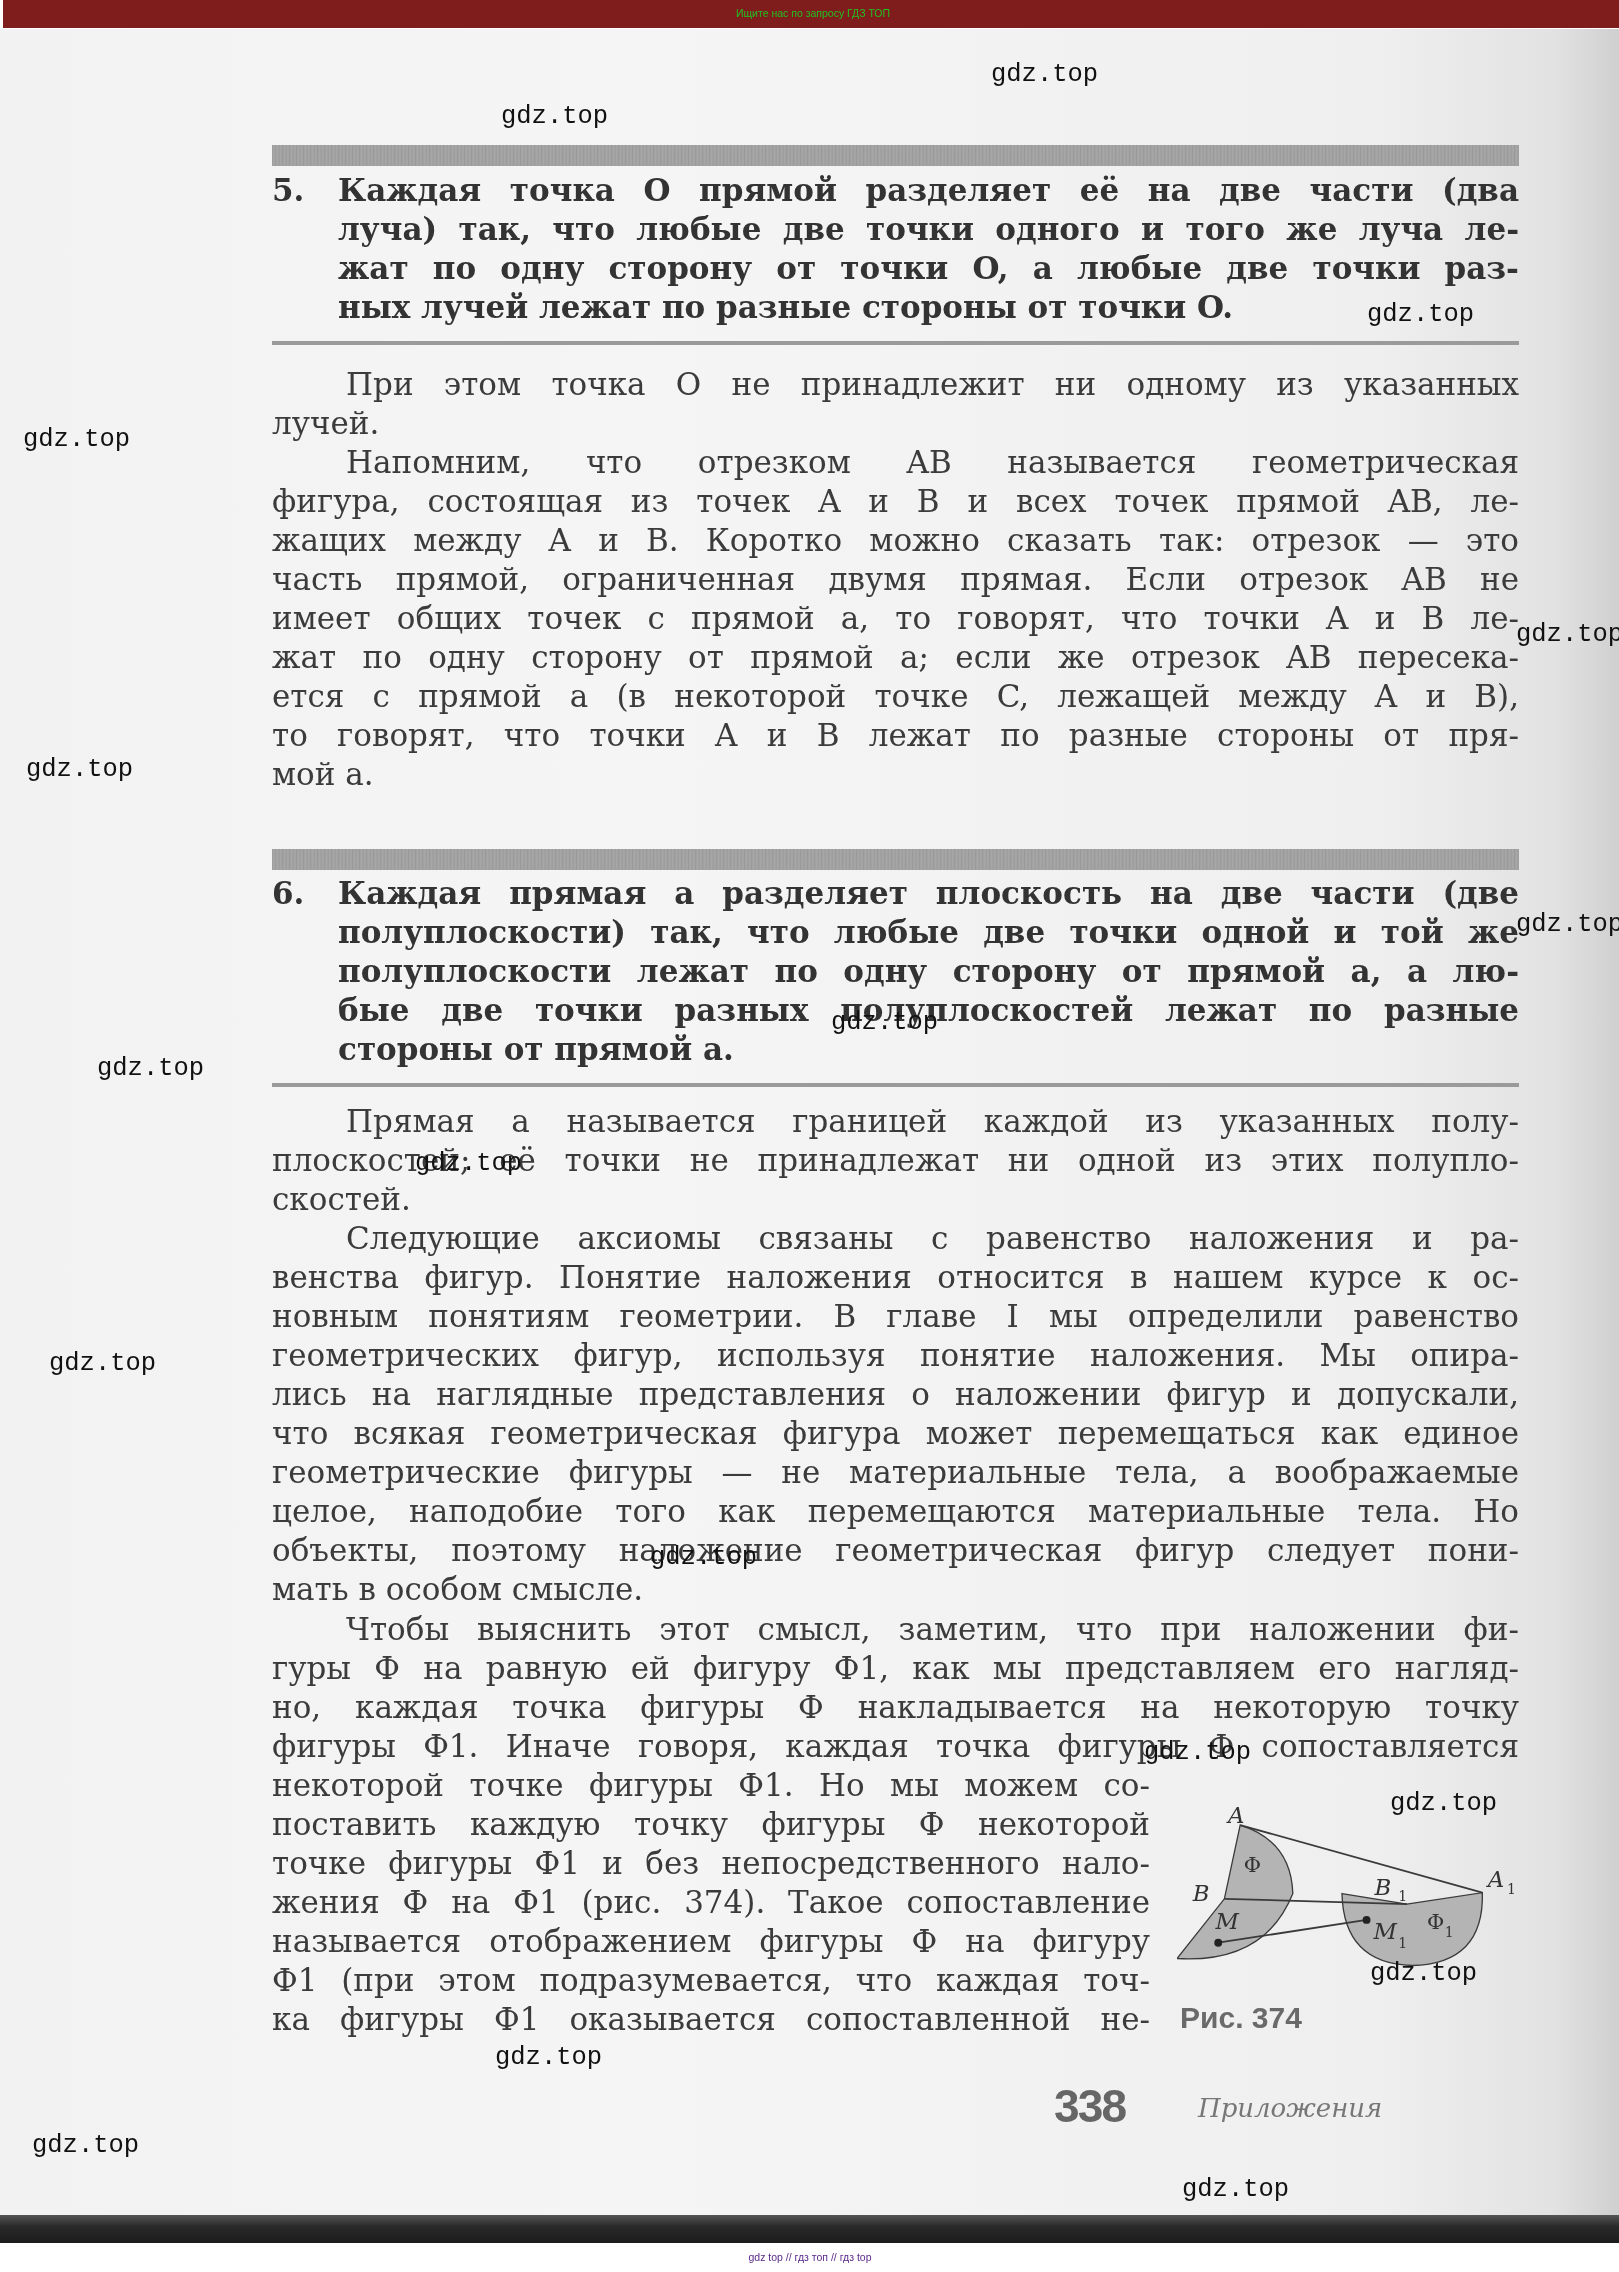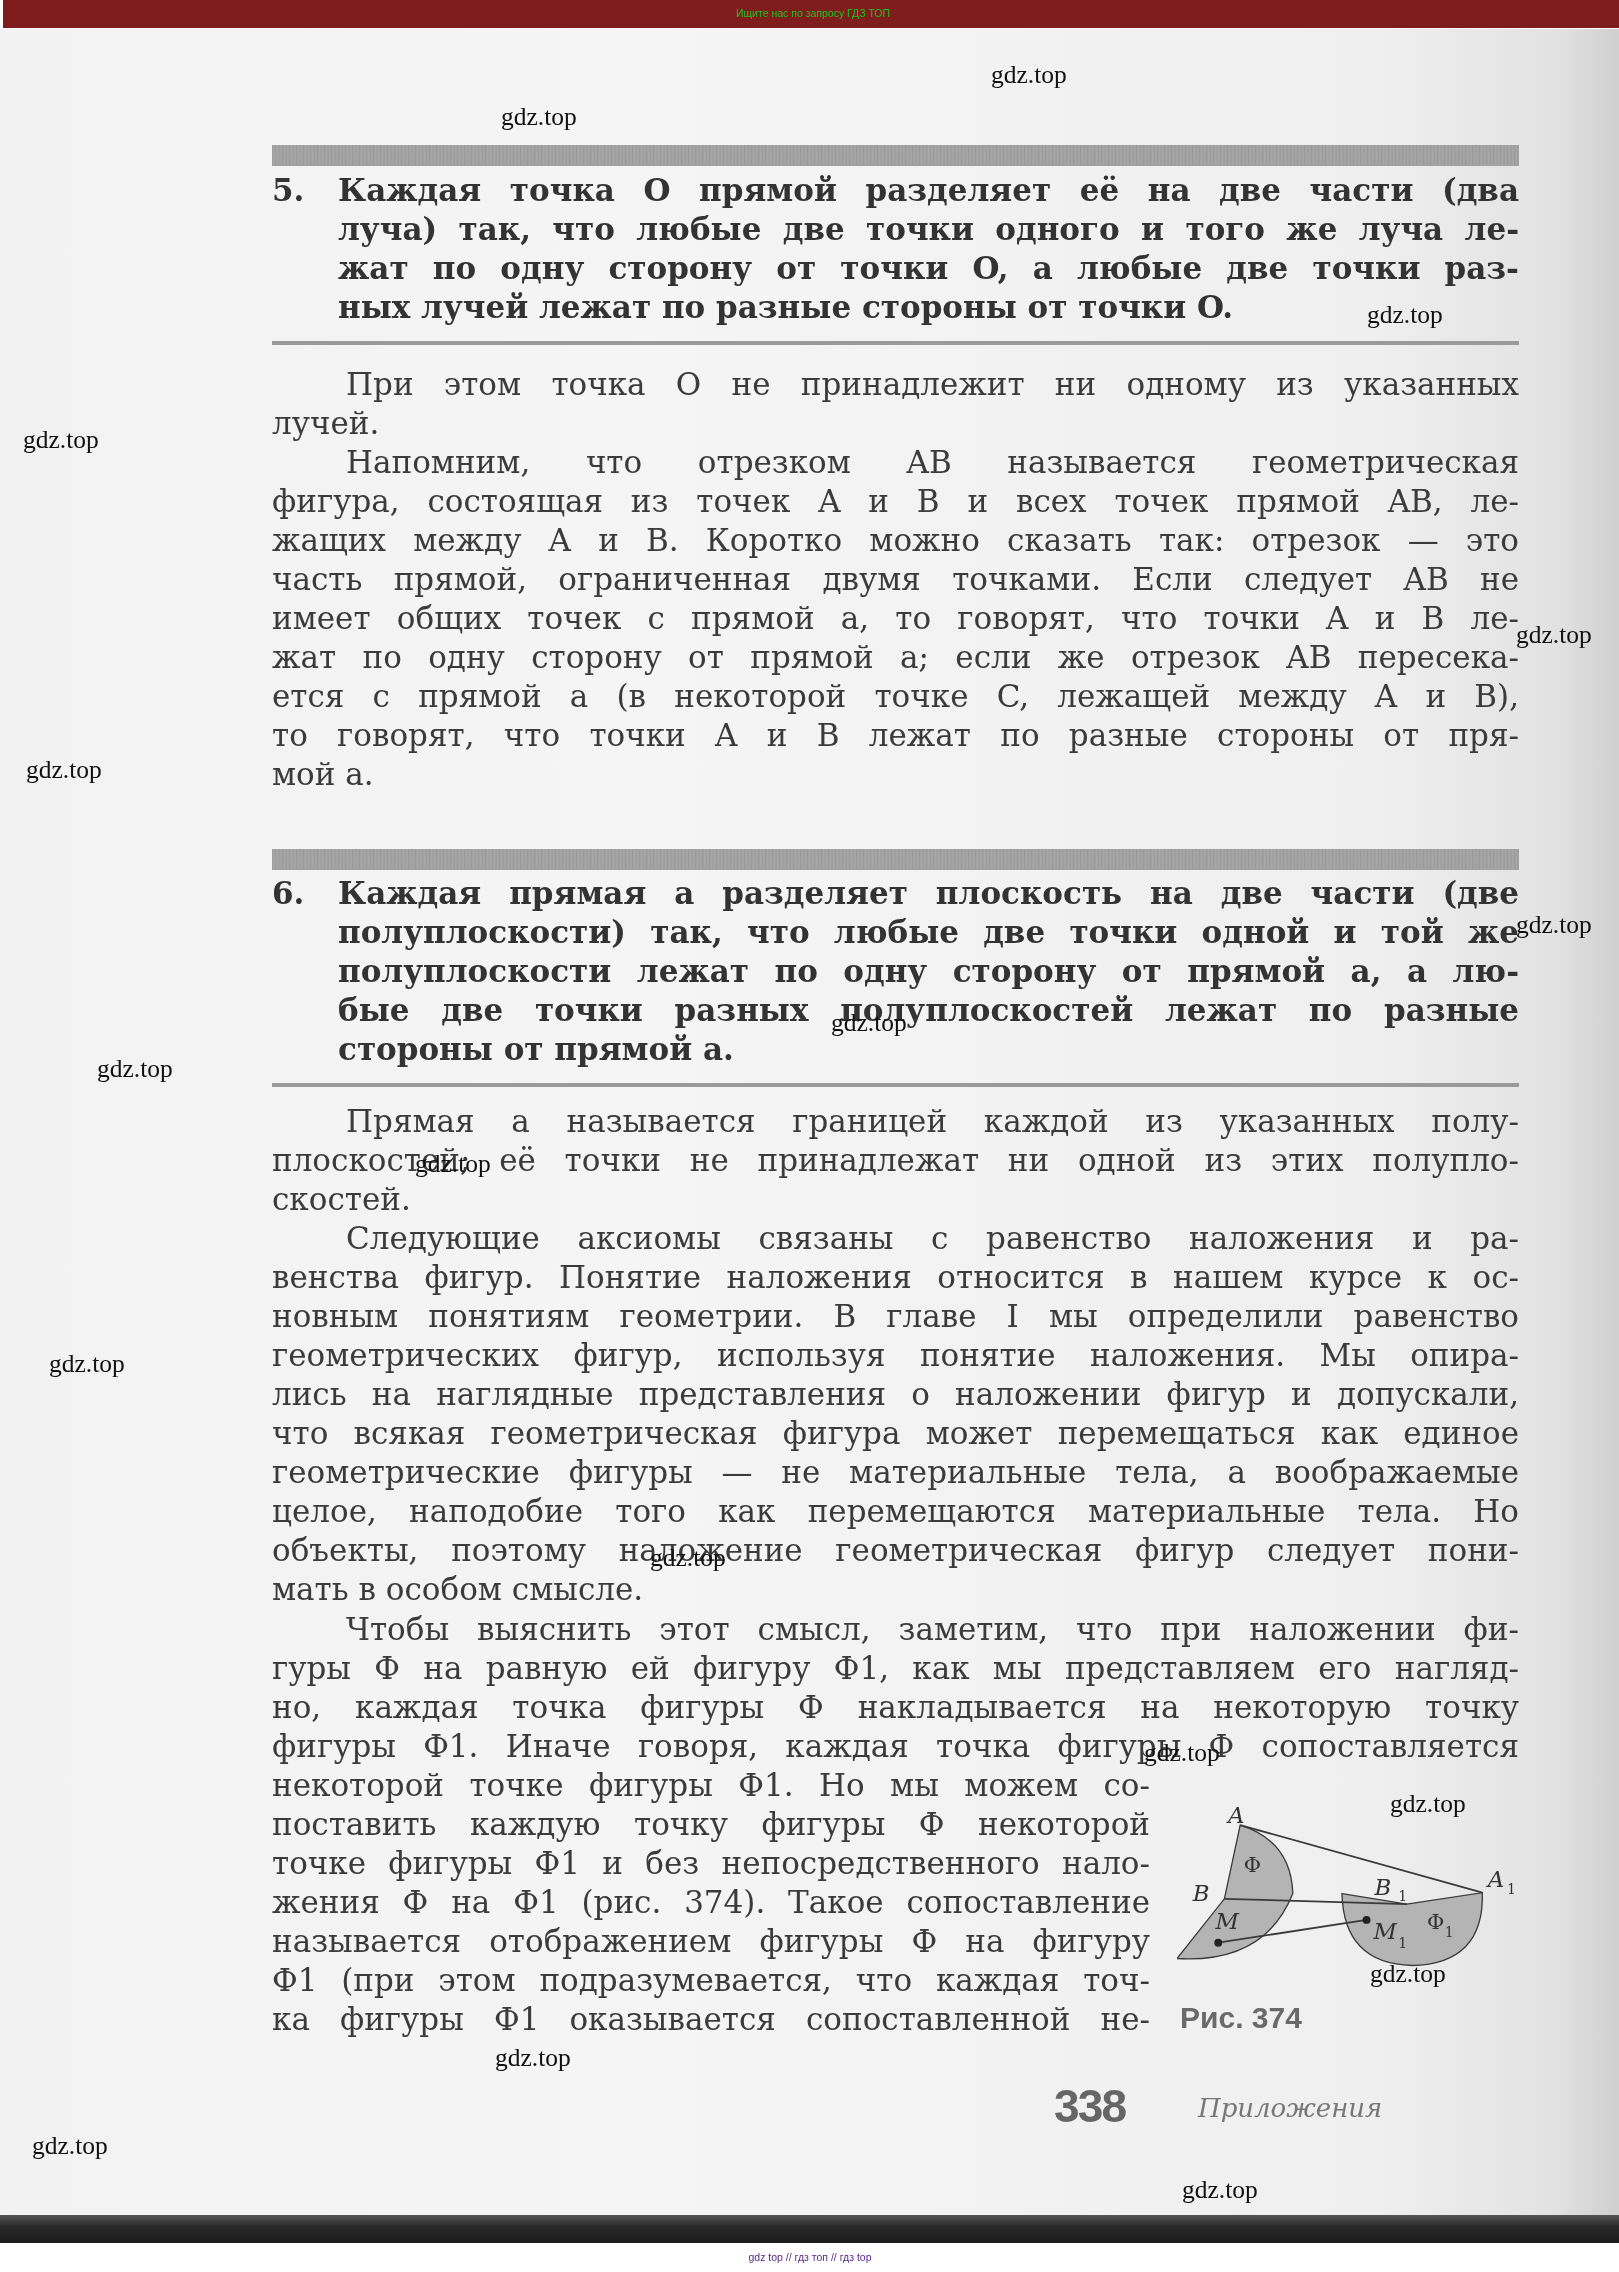--- a/index.html
+++ b/index.html
@@ -47,21 +47,21 @@
   .axiom .body { margin-left: 66px; display: block; }
   .para {
     position: absolute; left: 0; width: 1247px;
     font-size: 31px; line-height: 39px; color: #3b3b3b;
     text-align: justify;
   }
   .para .line { display: block; white-space: nowrap; text-align-last: justify; text-align: justify; }
   .para .line.last { text-align-last: left; }
   .ind { display: inline-block; width: 74px; }
   .wm {
-    position: absolute; font-family: Liberation Serif, serif;
+    position: absolute; font-family: Liberation Mono, monospace;
     font-size: 25.5px; color: #111; white-space: nowrap;
   }
   .figure { position: absolute; left: 1177px; top: 1759px; width: 351px; height: 255px; }
   .fig-caption {
     position: absolute; left: 1180px; top: 1972px;
     font-family: "Liberation Sans", sans-serif; font-weight: bold; font-size: 30px; color: #6a6a6a;
   }
   .folio {
     position: absolute; left: 1054px; top: 2050px;
     font-family: "Liberation Sans", sans-serif; font-weight: bold; font-size: 46px; color: #666;
@@ -102,21 +102,21 @@
 
     <div class="para" style="top:336px">
       <span class="line"><span class="ind"></span><span>При этом точка O не принадлежит ни одному из указанных</span></span>
       <span class="line last">лучей.</span>
     </div>
 
     <div class="para" style="top:414px">
       <span class="line"><span class="ind"></span><span>Напомним, что отрезком AB называется геометрическая</span></span>
       <span class="line">фигура, состоящая из точек A и B и всех точек прямой AB, ле-</span>
       <span class="line">жащих между A и B. Коротко можно сказать так: отрезок — это</span>
-      <span class="line">часть прямой, ограниченная двумя точками. Если следует AB не</span>
+      <span class="line">часть прямой, ограниченная двумя прямая. Если отрезок AB не</span>
       <span class="line">имеет общих точек с прямой a, то говорят, что точки A и B ле-</span>
       <span class="line">жат по одну сторону от прямой a; если же отрезок AB пересека-</span>
       <span class="line">ется с прямой a (в некоторой точке C, лежащей между A и B),</span>
       <span class="line">то говорят, что точки A и B лежат по разные стороны от пря-</span>
       <span class="line last">мой a.</span>
     </div>
 
     <div class="band" style="top:820px"></div>
     <div class="axiom" style="top:845px">
       <span class="num">6.</span>

